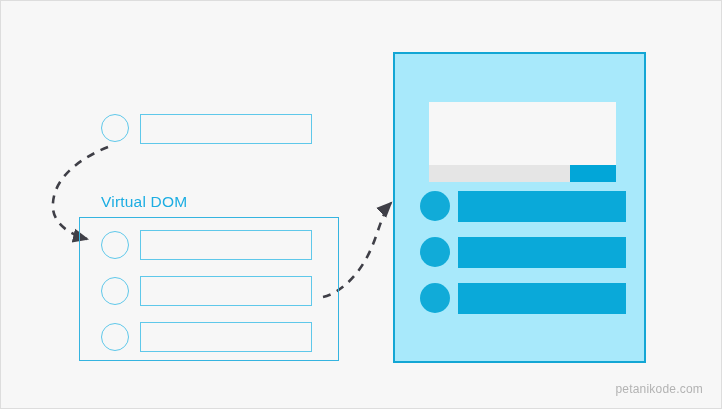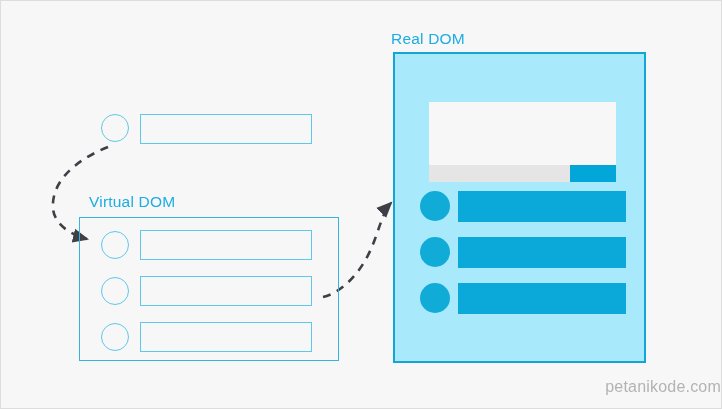--- a/index.html
+++ b/index.html
@@ -34,21 +34,21 @@
     color: #1cade2;
     white-space: nowrap;
     letter-spacing: .2px;
   }
   #label-react-component {
     left: 95px;
     top: 79px;
     font-size: 12.5px;
   }
   #label-virtual-dom {
-    left: 88px;
+    left: 100px;
     top: 192px;
     font-size: 15.5px;
   }
   #label-real-dom {
     left: 390px;
     top: 29px;
     font-size: 15.5px;
   }
   #label-app {
     position: absolute;
@@ -152,23 +152,23 @@
   #rd-circle-1 { left: 25px; top: 137px; }
   #rd-circle-2 { left: 25px; top: 183px; }
   #rd-circle-3 { left: 25px; top: 229px; }
   #rd-bar-1 { left: 63px; top: 137px; }
   #rd-bar-2 { left: 63px; top: 183px; }
   #rd-bar-3 { left: 63px; top: 229px; }
 
   
   #watermark {
     position: absolute;
-    right: 0;
+    right: 18px;
     bottom: 12px;
-    font-size: 16px;
+    font-size: 12px;
     color: #b3b3b3;
     letter-spacing: .2px;
     padding-left: 46px;
   }
 </style>
 </head>
 <body>
 
 <div id="canvas">
 
@@ -187,21 +187,20 @@
 
   <div class="label" id="label-virtual-dom">Virtual DOM</div>
   <div id="virtual-dom-panel"></div>
   <div class="vd-circle" id="vd-circle-1"></div>
   <div class="vd-bar" id="vd-bar-1"></div>
   <div class="vd-circle" id="vd-circle-2"></div>
   <div class="vd-bar" id="vd-bar-2"></div>
   <div class="vd-circle" id="vd-circle-3"></div>
   <div class="vd-bar" id="vd-bar-3"></div>
 
-  <div class="label" id="label-real-dom">Real DOM</div>
 
   <div id="real-dom-panel">
     <div id="label-app">App</div>
 
     <div id="app-window"></div>
     <div id="app-window-footer"></div>
     <div id="app-window-button"></div>
 
     <div class="rd-circle" id="rd-circle-1"></div>
     <div class="rd-bar" id="rd-bar-1"></div>

